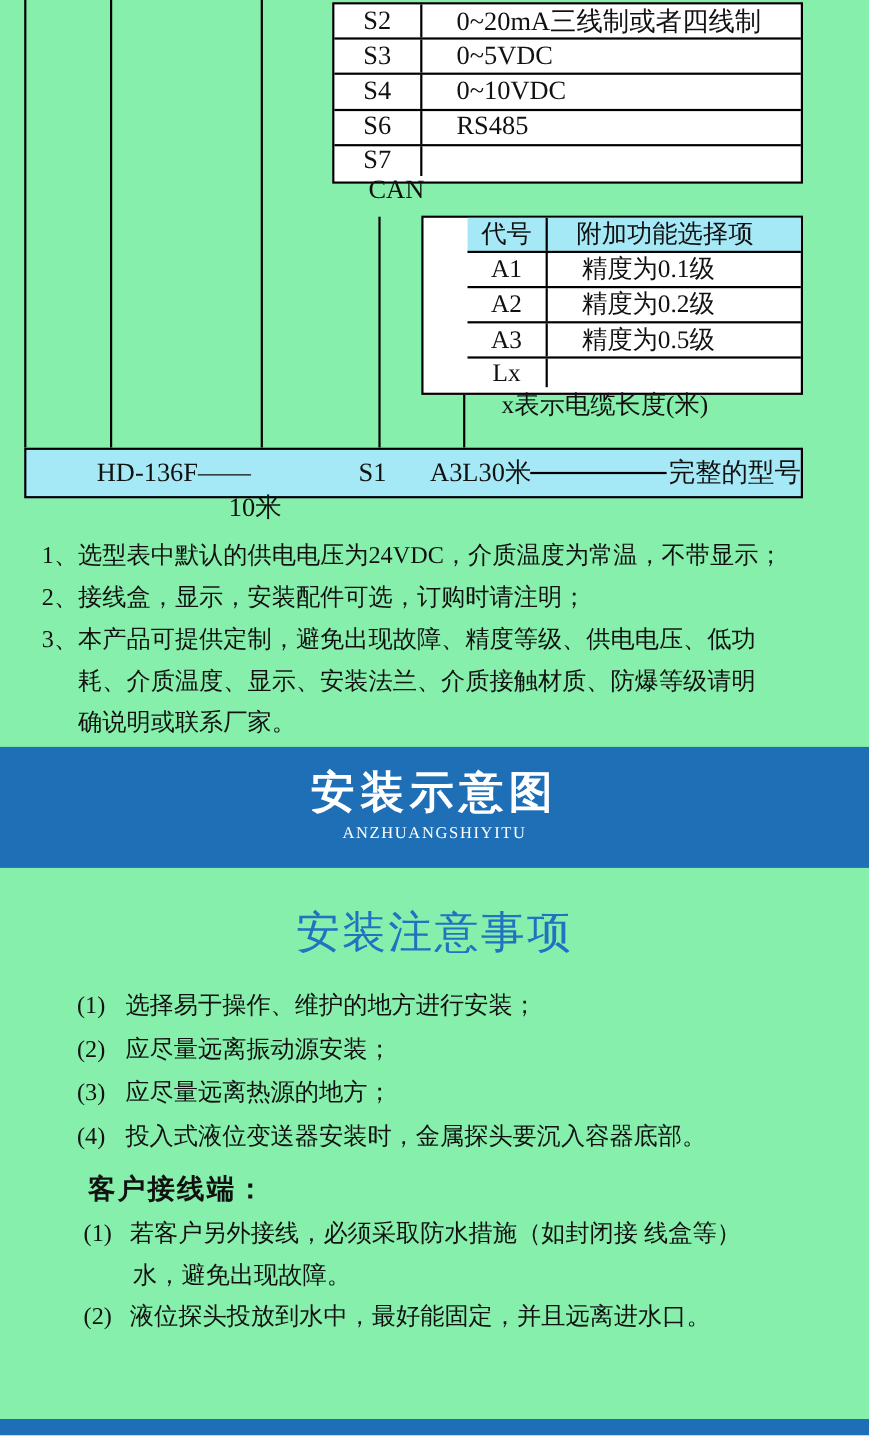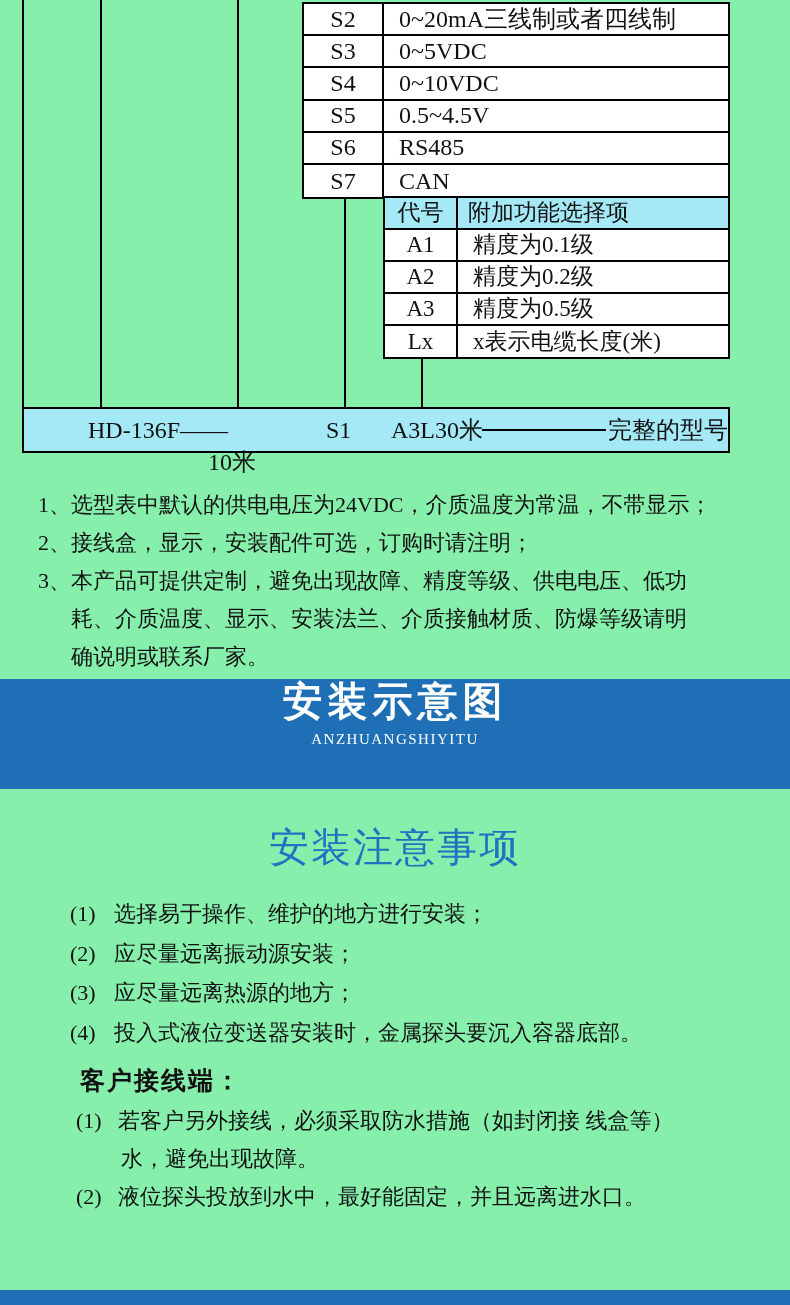--- a/index.html
+++ b/index.html
@@ -7,29 +7,29 @@
     position:relative; width:790px; height:1305px; overflow:hidden;
     background:#86efac; color:#111;
     font-family:Liberation Serif, serif;
   }
   
   .vline { position:absolute; width:2px; background:#000; }
 
   
   .tbl { position:absolute; border:2px solid #000; box-sizing:border-box; background:#fff; }
   .trow { display:flex; border-bottom:2px solid #000; box-sizing:border-box; }
-  .trow:last-child { border-bottom:none; }
+  .trow:last-child { border-bottom:none;flex-direction:column; }
   .tcode { border-right:2px solid #000; display:flex; align-items:center; justify-content:center; box-sizing:border-box; flex:none; }
-  .tdesc { display:flex; align-items:center; padding-left:15px; flex:1; min-width:0; }
+  .tdesc { display:flex; align-items:center; padding-left:15px; flex:1; min-width:0;margin-left:16px; }
 
   .s-table { left:302px; top:2px; width:428px; font-size:24px; }
   .s-table .trow { height:32.2px; }
   .s-table .tcode { width:80px; }
 
-  .addon-table { left:383px; top:196px; width:347px; font-size:23px; }
+  .addon-table { left:383px; top:196px; width:347px; font-size:23px;padding-left:40px; }
   .addon-table .trow { height:31.9px; }
   .addon-table .tcode { width:73px; }
   .addon-table .trow.hdr { background:#a5e9f6; }
   .addon-table .trow.hdr .tdesc { padding-left:10px; }
 
   .model-bar {
     position:absolute; left:22px; top:407px; width:708px; height:46px;
     background:#a5e9f6; border:2px solid #000; box-sizing:border-box;
     font-size:24px; line-height:42px; white-space:nowrap;
   }
@@ -41,21 +41,21 @@
   .mb-line   { position:absolute; left:458px; top:20px; width:124px; height:2px; background:#000; }
   .mb-label  { left:584px; }
 
   .notes { position:absolute; left:38px; top:486px; width:715px; font-size:22px; line-height:38px; }
   .note-line { display:flex; }
   .note-num { width:33px; flex:none; }
   .note-cont { padding-left:33px; }
 
   .banner {
     position:absolute; left:0; top:679px; width:790px; height:110px;
-    background:#1e6fb5; color:#fff; text-align:center; box-sizing:border-box; padding-top:1px;
+    background:#1e6fb5; color:#fff; text-align:center; box-sizing:border-box; padding-top:20px;
   }
   .banner-title { font-size:40px; font-weight:bold; letter-spacing:5px; line-height:44px; }
   .banner-sub   { font-size:15px; letter-spacing:1.5px; margin-top:7px; }
 
   .sec-heading {
     position:absolute; left:0; top:820px; width:790px; text-align:center;
     color:#2173c2; font-size:40px; letter-spacing:2px;
   }
 
   .install { position:absolute; left:70px; top:894px; width:690px; font-size:22px; line-height:39.5px; }
@@ -89,24 +89,20 @@
       <div class="tcode">S2</div>
       <div class="tdesc">0~20mA三线制或者四线制</div>
     </div>
     <div class="trow">
       <div class="tcode">S3</div>
       <div class="tdesc">0~5VDC</div>
     </div>
     <div class="trow">
       <div class="tcode">S4</div>
       <div class="tdesc">0~10VDC</div>
-    </div>
-    <div class="trow">
-      <div class="tcode">S5</div>
-      <div class="tdesc">0.5~4.5V</div>
     </div>
     <div class="trow">
       <div class="tcode">S6</div>
       <div class="tdesc">RS485</div>
     </div>
     <div class="trow">
       <div class="tcode">S7</div>
       <div class="tdesc">CAN</div>
     </div>
   </div>

